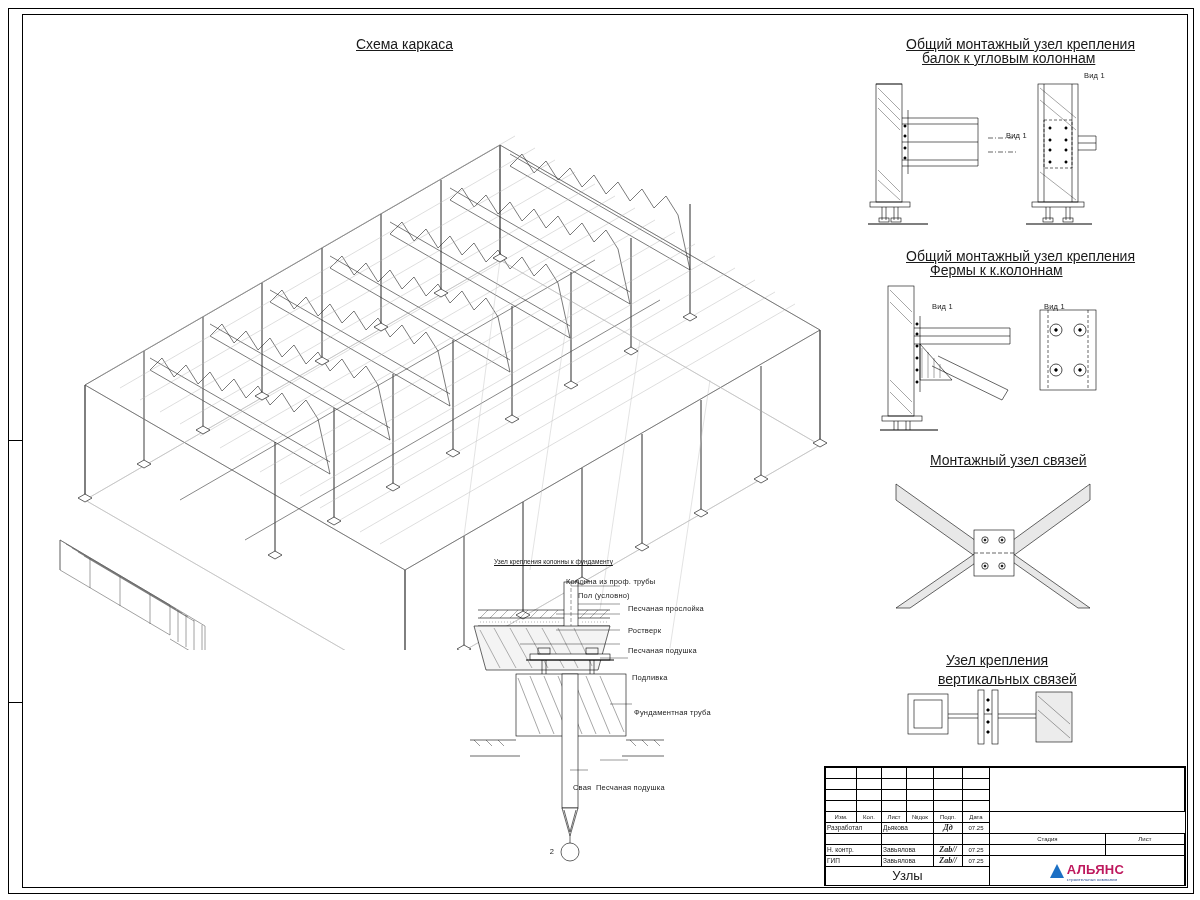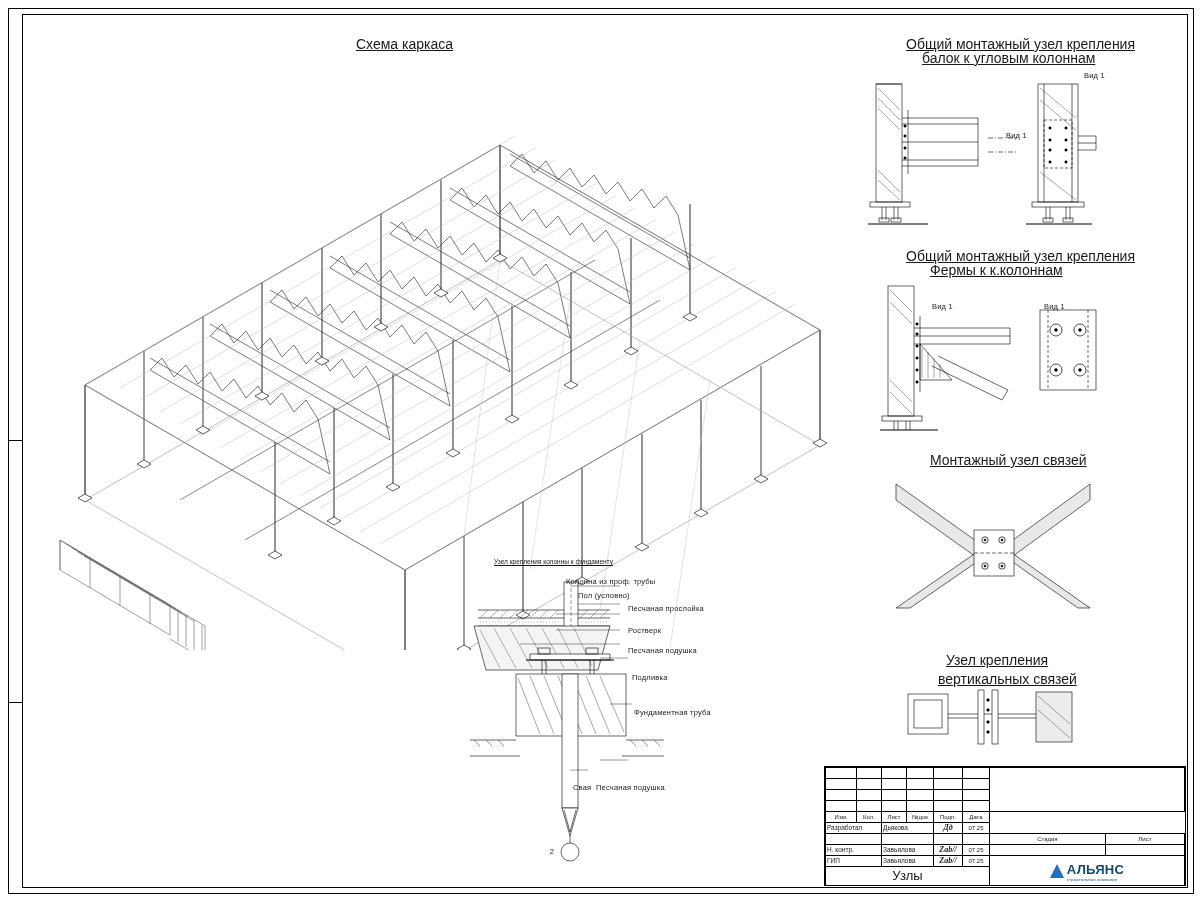--- a/index.html
+++ b/index.html
@@ -15,21 +15,21 @@
   svg{display:block;}
   
   .tb{position:absolute;left:824px;top:766px;width:362px;height:120px;border:1px solid #000;box-sizing:border-box;}
   .tb table{border-collapse:collapse;width:100%;height:100%;font-size:6.5px;}
   .tb td{border:.5px solid #000;padding:0 1px;height:10px;line-height:10px;overflow:hidden;white-space:nowrap;}
   .tb .hd{font-size:6px;text-align:center;}
   .tb .nm{font-size:6.5px;}
   .tb .sign{font-family:"Liberation Serif",serif;font-style:italic;font-weight:bold;font-size:8px;text-align:center;}
   .tb .big{font-size:13px;text-align:center;}
   .logo{display:flex;align-items:center;gap:3px;justify-content:center;}
-  .logo-txt{font-size:13px;font-weight:bold;color:#0c4a6e;letter-spacing:.3px;margin-top:9px;}
+  .logo-txt{font-size:13px;font-weight:bold;color:#be185d;letter-spacing:.3px;margin-top:9px;}
   .logo-sub{font-size:4.2px;color:#1b3f8b;letter-spacing:.2px;}
   .tri{width:0;height:0;border-left:7px solid transparent;border-right:7px solid transparent;border-bottom:14px solid #1b6fc4;}
 </style>
 </head>
 <body>
 
 <div id="sheet">
 
   <div class="frame-outer"></div>
   <div class="frame-inner"></div>

